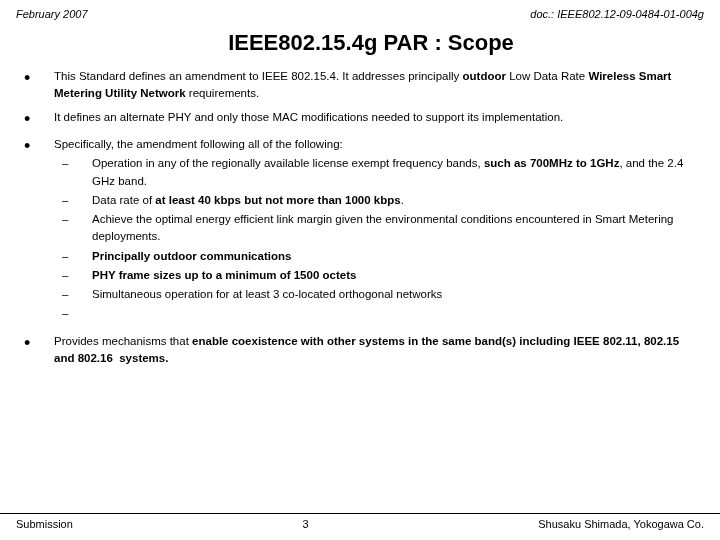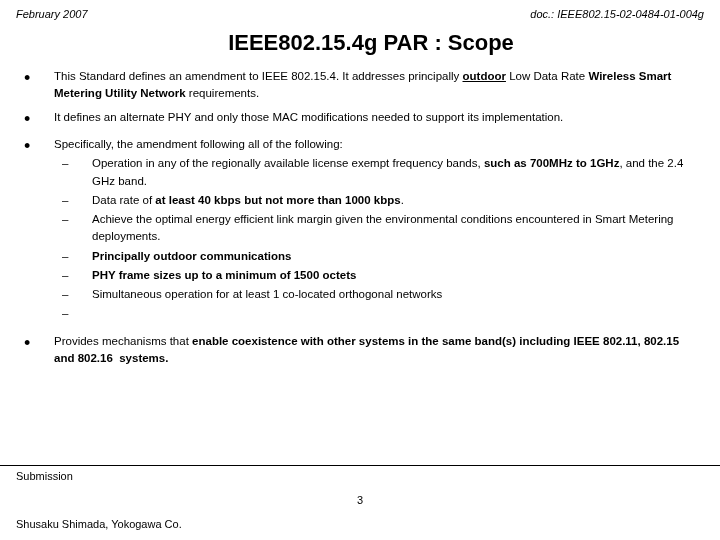--- a/index.html
+++ b/index.html
@@ -55,48 +55,47 @@
     .sub-list li {
       display: flex;
       align-items: flex-start;
       margin-bottom: 2px;
     }
     .dash {
       min-width: 14px;
       margin-right: 4px;
     }
     .bold { font-weight: bold; }
-    .underline { text-decoration: underline; }
+    .underline { }
     .last-bullet {
       margin-top: 8px;
     }
     .footer {
       position: absolute;
       bottom: 10px;
       left: 0;
       right: 0;
       display: flex;
       justify-content: space-between;
       padding: 0 16px;
       font-size: 11px;
       border-top: 1px solid #000;
       padding-top: 4px;
-      flex-direction: column;
     }
     .footer-center {
       text-align: center;
       flex: 1;
     }
   </style>
 </head>
 <body>
 
 <div class="header-bar">
   <span>February 2007</span>
-  <span>doc.: IEEE802.15-02-0484-01-004g</span>
+  <span>doc.: IEEE802.12-09-0484-01-004g</span>
 </div>
 
 <div class="page-title">IEEE802.15.4g  PAR : Scope</div>
 
 <div class="content">
   <ul class="bullet-list">
 
     <li>
       <span class="bullet-dot">•</span>
       <span>
@@ -137,21 +136,21 @@
             <span class="bold">Principally outdoor communications</span>
           </li>
 
           <li>
             <span class="dash">–</span>
             <span class="bold">PHY frame sizes up to a minimum of 1500 octets</span>
           </li>
 
           <li>
             <span class="dash">–</span>
-            <span>Simultaneous operation for at least 1 co-located orthogonal networks</span>
+            <span>Simultaneous operation for at least 3 co-located orthogonal networks</span>
           </li>
 
           <li>
             <span class="dash">–</span>
           </li>
 
         </ul>
       </div>
     </li>
 

